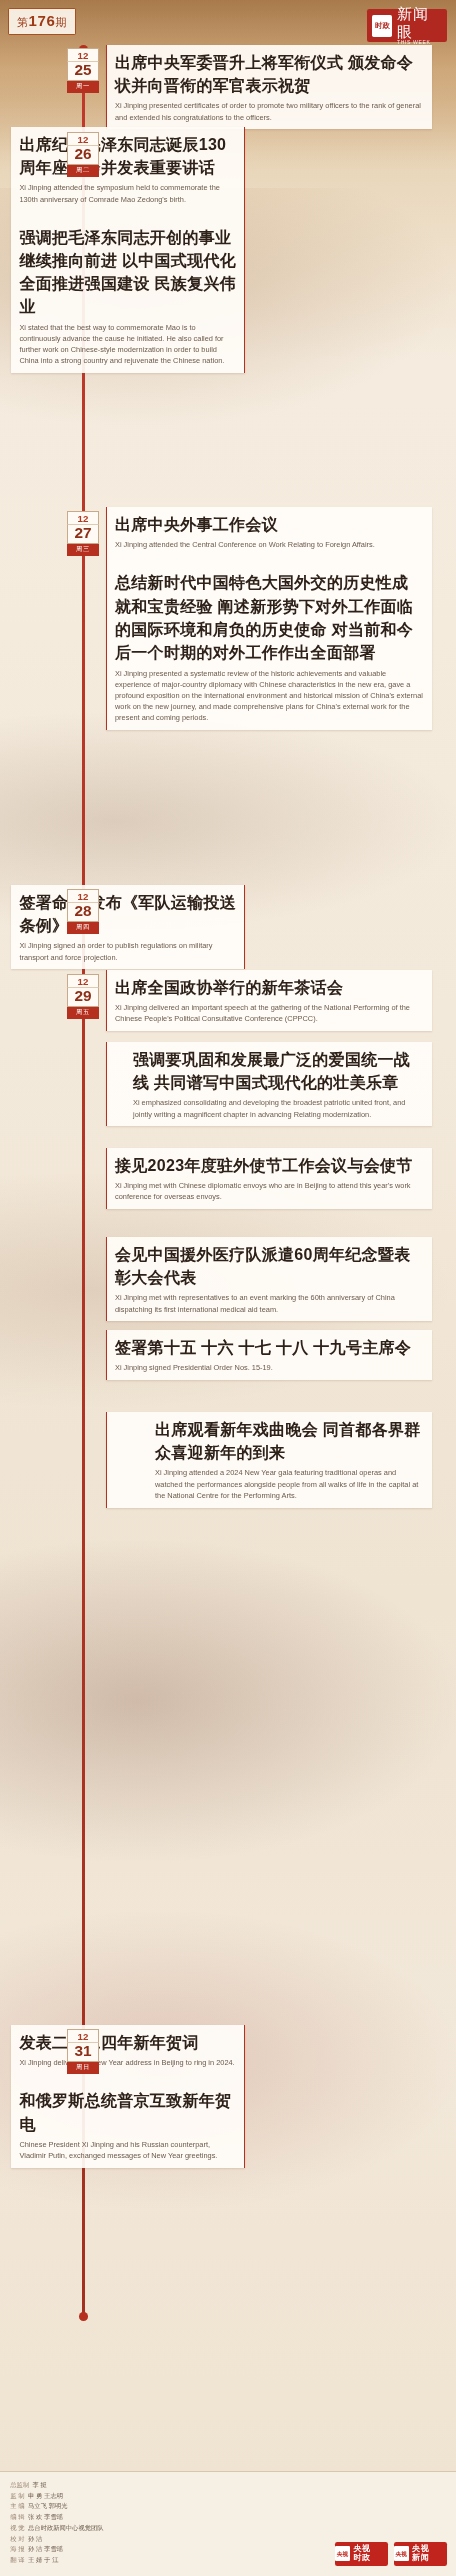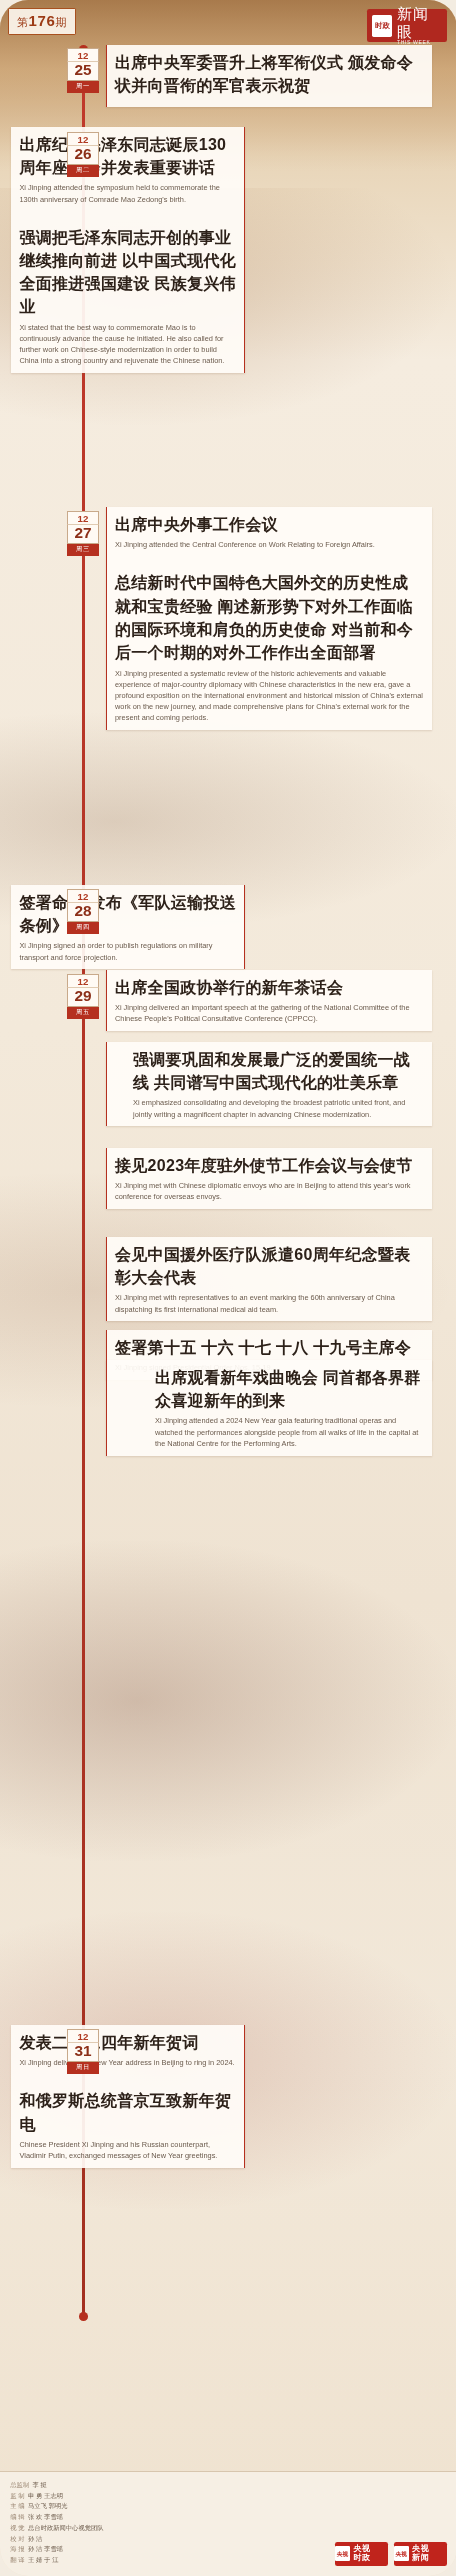--- a/index.html
+++ b/index.html
@@ -9,21 +9,20 @@
     font-family:"Liberation Sans", sans-serif;
     color:#3a2a20;
   }
   .page{
     position:relative;
     width:457px;
     min-height:2576px;
     background:
       linear-gradient(180deg,#c8a070 0%, #e8d5b8 6%, #f5ecdf 14%, #f3e9da 40%, #efe3d2 62%, #f2e8d9 80%, #efe2cf 100%);
     overflow:hidden;
-    border-radius:28px;
   }
   
   .band{
     position:absolute; left:0; width:457px;
     pointer-events:none;
     opacity:.55;
   }
   .b1{top:0;height:171px;background:linear-gradient(180deg,#8e5b2e,#c79a67 40%,rgba(243,236,225,0) 100%);}
   .b2{top:188px;height:240px;background:radial-gradient(ellipse at 30% 40%, rgba(150,96,52,.45), rgba(243,236,225,0) 70%);}
   .b3{top:713px;height:217px;background:radial-gradient(ellipse at 25% 50%, rgba(120,80,50,.35), rgba(243,236,225,0) 72%);}
@@ -204,20 +203,21 @@
 
   <div class="entries">
 
     <div class="date" style="top:48px;">
       <div class="m">12</div>
       <div class="d">25</div>
       <div class="w">周一</div>
     </div>
     <div class="card" style="top:45px;">
       <p class="zh">出席中央军委晋升上将军衔仪式 颁发命令状并向晋衔的军官表示祝贺</p>
+      <p class="en">Xi Jinping presented certificates of order to promote two military officers to the rank of general and extended his congratulations to the officers.</p>
     </div>
 
     <div class="date" style="top:132px;">
       <div class="m">12</div>
       <div class="d">26</div>
       <div class="w">周二</div>
     </div>
     <div class="card leftcard" style="top:127px;">
       <p class="zh">出席纪念毛泽东同志诞辰130周年座谈会并发表重要讲话</p>
       <p class="en">Xi Jinping attended the symposium held to commemorate the 130th anniversary of Comrade Mao Zedong's birth.</p>
@@ -247,39 +247,39 @@
       <p class="en">Xi Jinping signed an order to publish regulations on military transport and force projection.</p>
     </div>
 
     <div class="date" style="top:974px;">
       <div class="m">12</div>
       <div class="d">29</div>
       <div class="w">周五</div>
     </div>
     <div class="card" style="top:970px;">
       <p class="zh">出席全国政协举行的新年茶话会</p>
-      <p class="en">Xi Jinping delivered an important speech at the gathering of the National Committee of the Chinese People's Political Consultative Conference (CPPCC).</p>
+      <p class="en">Xi Jinping delivered an important speech at the gathering of the National Performing of the Chinese People's Political Consultative Conference (CPPCC).</p>
     </div>
     <div class="card" style="top:1042px;padding-left:26px;">
       <p class="zh">强调要巩固和发展最广泛的爱国统一战线 共同谱写中国式现代化的壮美乐章</p>
-      <p class="en">Xi emphasized consolidating and developing the broadest patriotic united front, and jointly writing a magnificent chapter in advancing Chinese modernization.</p>
+      <p class="en">Xi emphasized consolidating and developing the broadest patriotic united front, and jointly writing a magnificent chapter in advancing Relating modernization.</p>
     </div>
     <div class="card" style="top:1148px;">
       <p class="zh">接见2023年度驻外使节工作会议与会使节</p>
       <p class="en">Xi Jinping met with Chinese diplomatic envoys who are in Beijing to attend this year's work conference for overseas envoys.</p>
     </div>
     <div class="card" style="top:1237px;">
       <p class="zh">会见中国援外医疗队派遣60周年纪念暨表彰大会代表</p>
       <p class="en">Xi Jinping met with representatives to an event marking the 60th anniversary of China dispatching its first international medical aid team.</p>
     </div>
     <div class="card" style="top:1330px;">
       <p class="zh">签署第十五 十六 十七 十八 十九号主席令</p>
       <p class="en">Xi Jinping signed Presidential Order Nos. 15-19.</p>
     </div>
-    <div class="card" style="top:1360px;padding-left:48px;">
+    <div class="card" style="top:1412px;padding-left:48px;">
       <p class="zh">出席观看新年戏曲晚会 同首都各界群众喜迎新年的到来</p>
       <p class="en">Xi Jinping attended a 2024 New Year gala featuring traditional operas and watched the performances alongside people from all walks of life in the capital at the National Centre for the Performing Arts.</p>
     </div>
 
     <div class="date" style="top:2029px;">
       <div class="m">12</div>
       <div class="d">31</div>
       <div class="w">周日</div>
     </div>
     <div class="card leftcard" style="top:2025px;">

